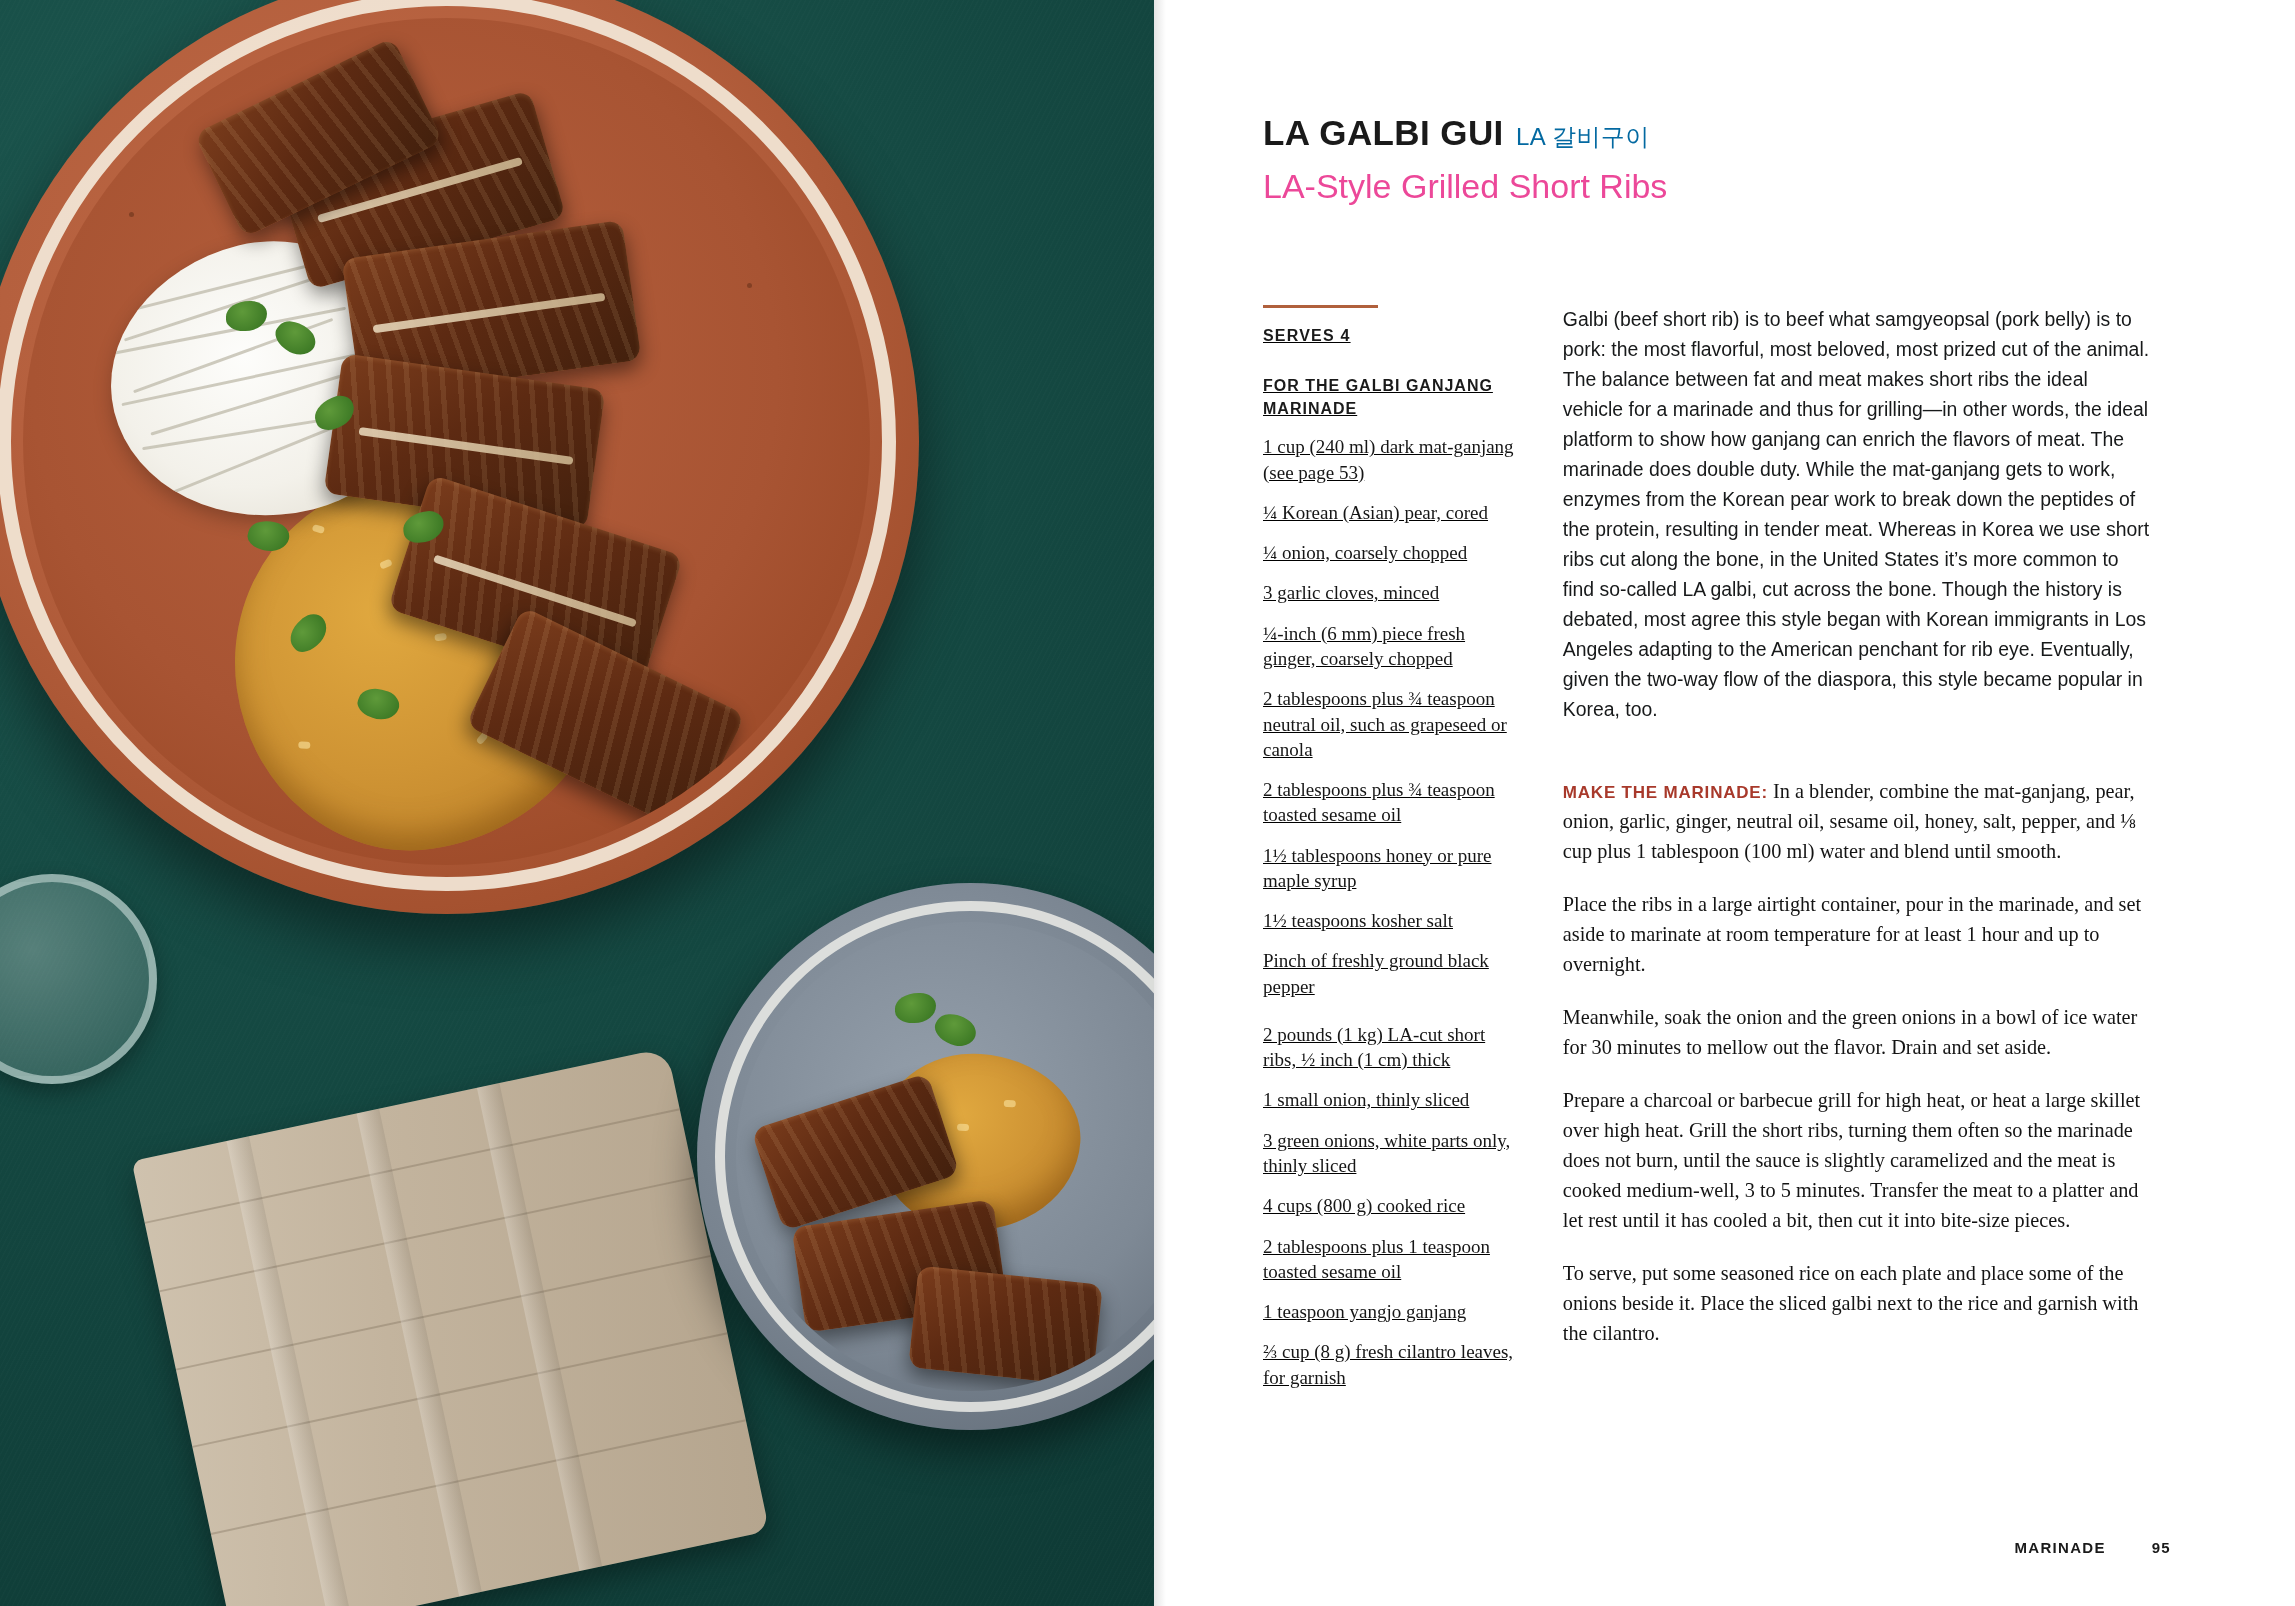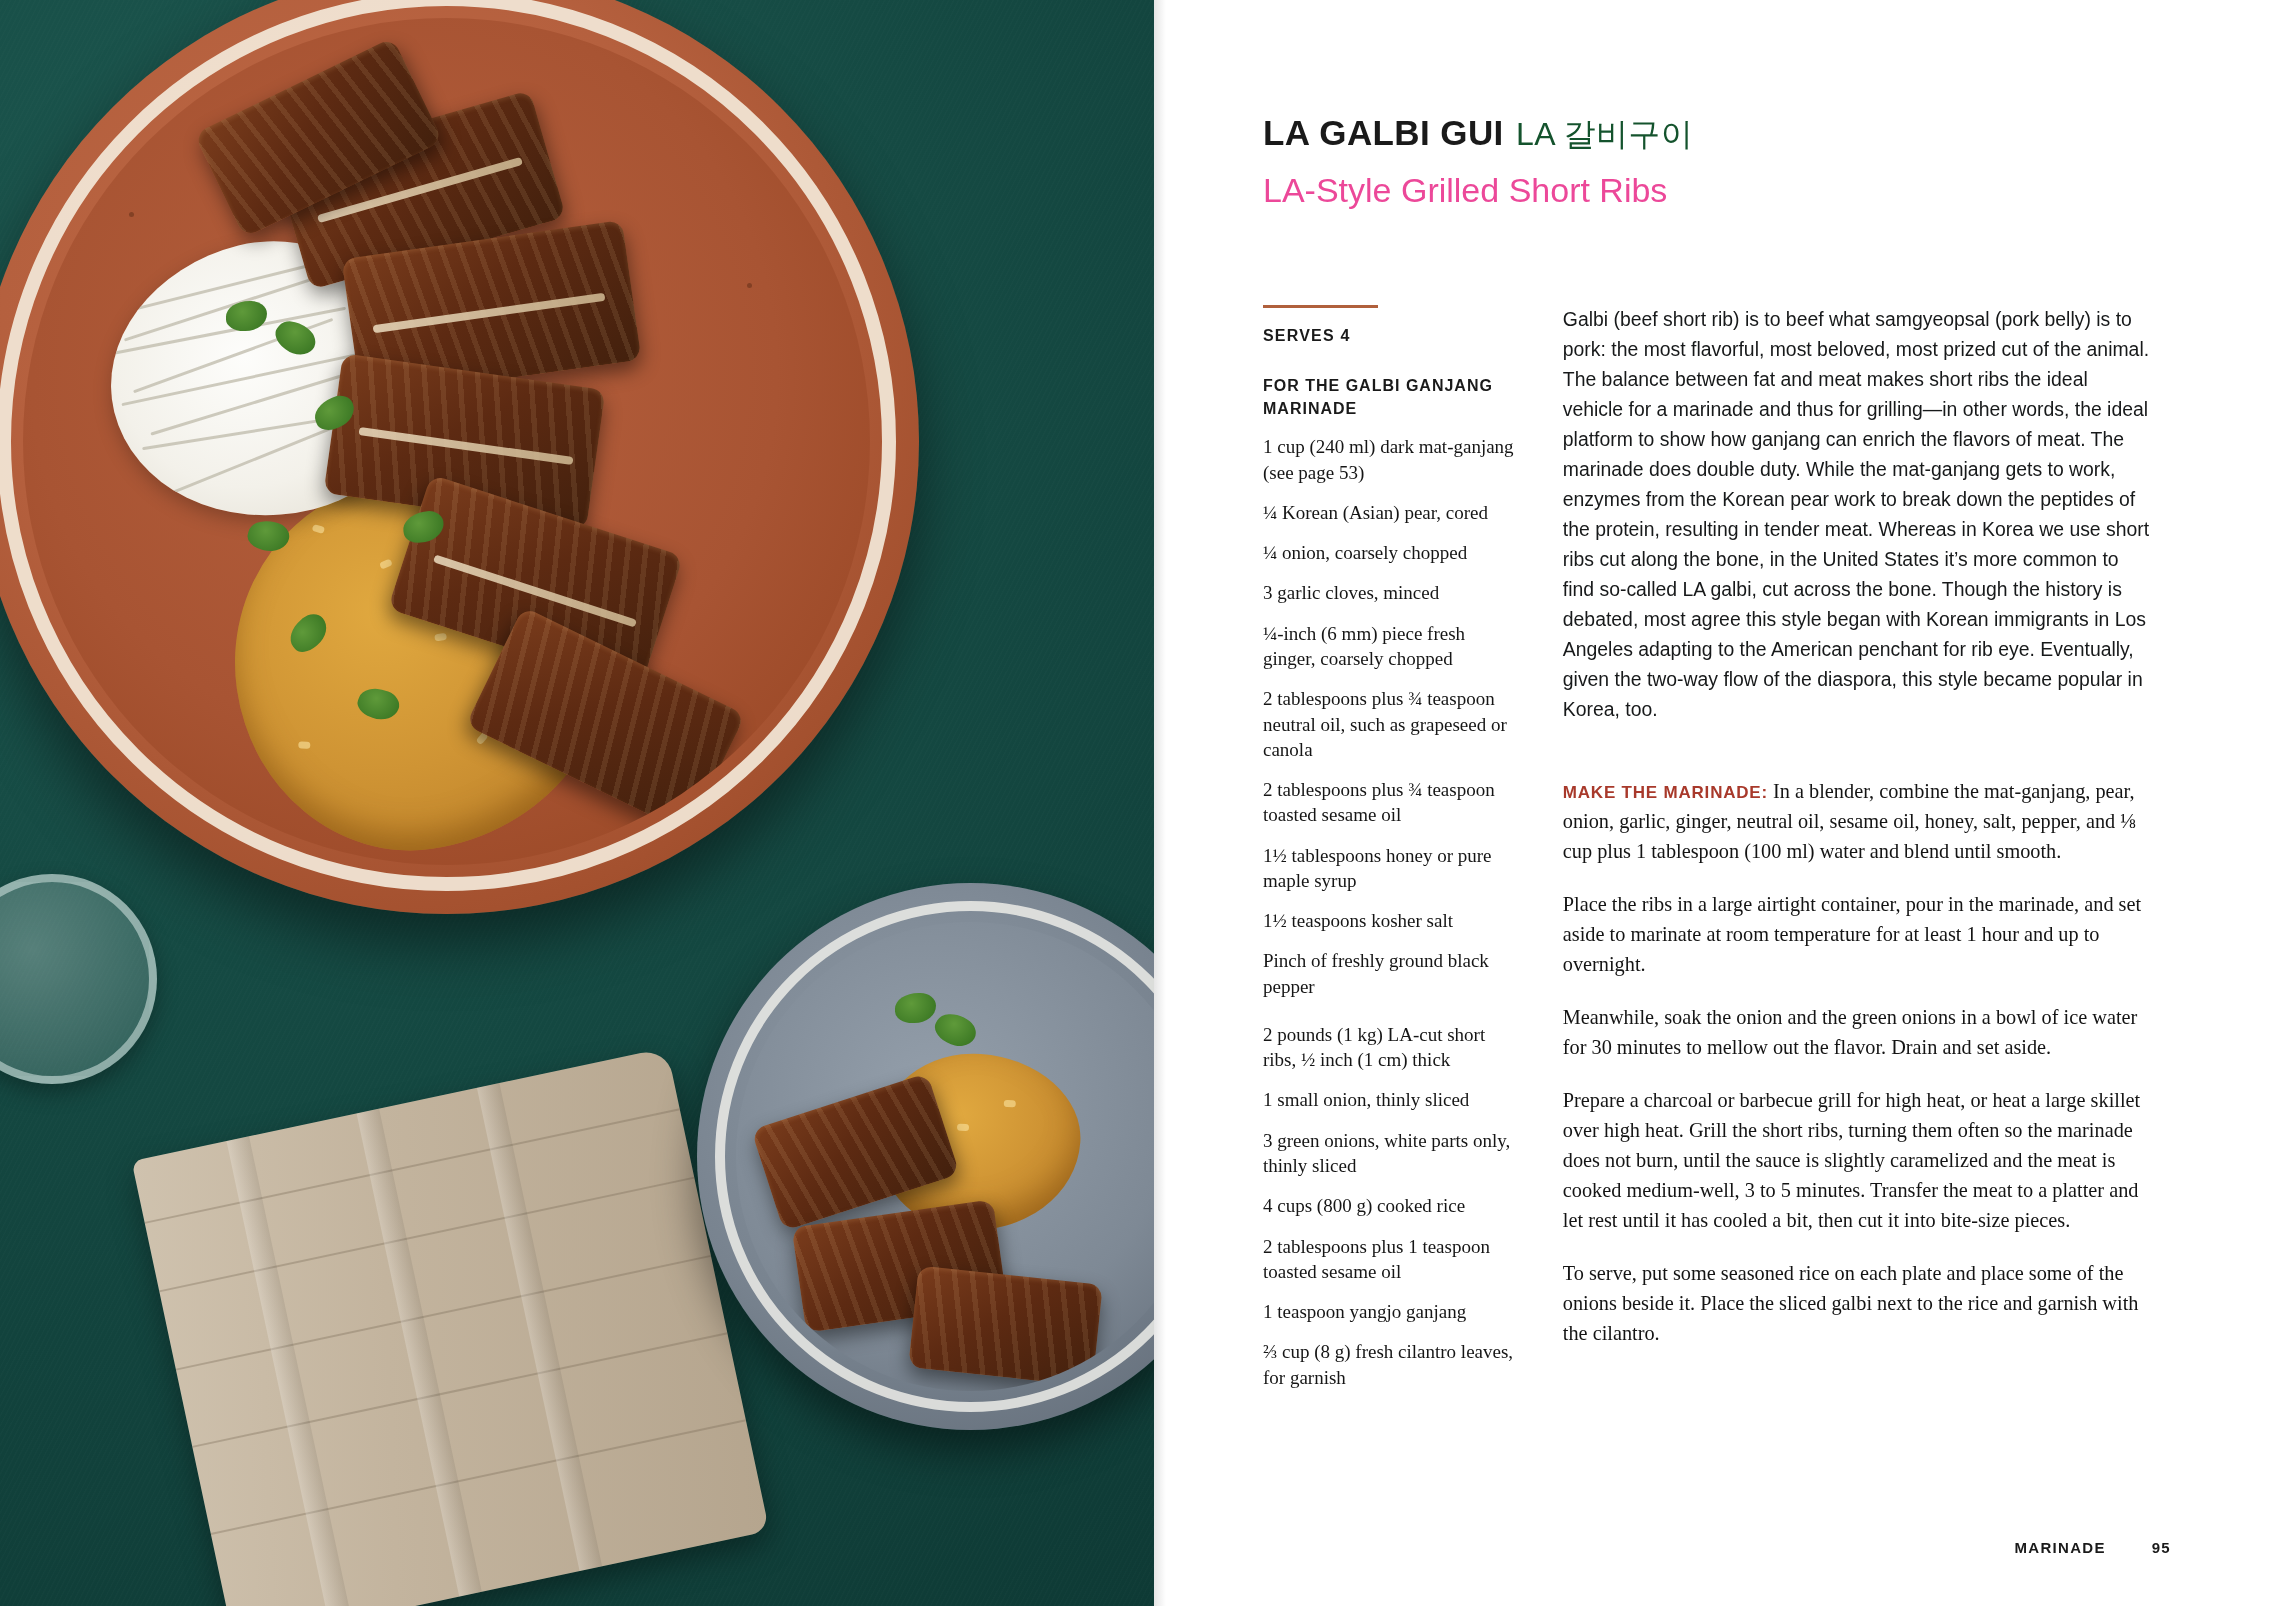--- a/index.html
+++ b/index.html
@@ -203,41 +203,41 @@
     font-weight: bold;
     font-size: 35px;
     letter-spacing: 0.4px;
     color: #1a1a1a;
     margin:0;
     display:flex;
     align-items:baseline;
     gap: 12.4px;
   }
   .recipe-title .kr {
-    color: #14532d;
+    color: #0369a1;
     font-weight: normal;
-    font-size: 32px;
+    font-size: 24px;
   }
   .recipe-subtitle {
     font-family: "Liberation Sans", sans-serif;
     font-size: 34px;
     color: #ec4899;
     margin: 14px 0 0 0;
     font-weight: normal;
   }
 
   .columns {
     position:absolute;
     left: 1263px;
     top: 305px;
     width: 901px;
     display:flex;
     gap: 42px;
   }
-  .col-left { width: 265px; }
+  .col-left { width: 265px; text-decoration: underline; }
   .col-right { width: 618px; }
 
   .rule {
     width: 115px;
     height: 2.6px;
     background: #b0603c;
     margin-bottom: 19.4px;
   }
   .serves {
     font-family: "Liberation Sans", sans-serif;

